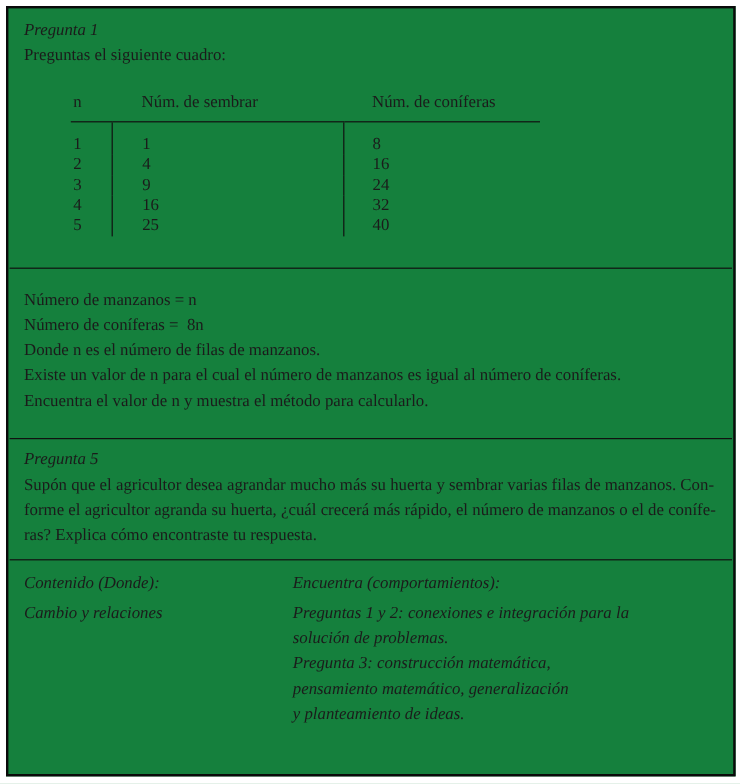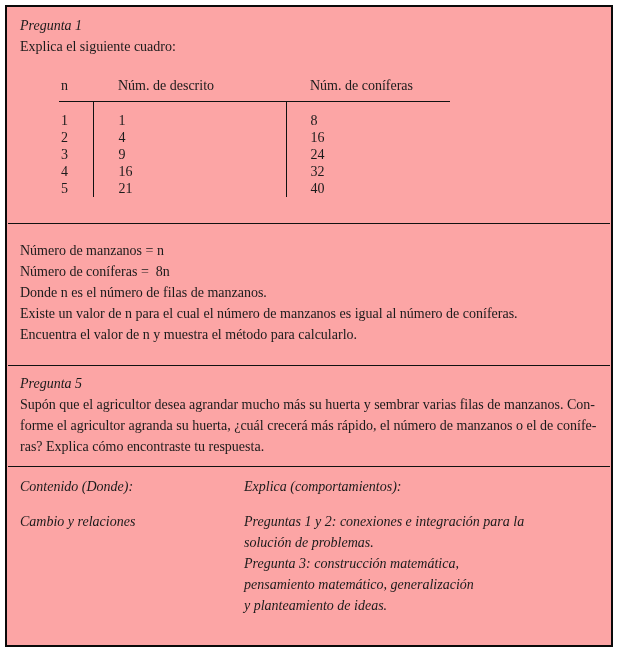--- a/index.html
+++ b/index.html
@@ -9,21 +9,21 @@
     height: 653px;
     background: #ffffff;
     font-family: "Liberation Serif", serif;
     color: #1b1b1b;
     overflow: hidden;
   }
   .frame {
     position: absolute;
     left: 5px; top: 5px; right: 4px; bottom: 6px;
     border: 2px solid #0a0a0a;
-    background: #fca5a5;
+    background: #15803d;
     box-sizing: border-box;
   }
   .content {
     font-size: 14px;
     line-height: 21px;
   }
   .sec { padding: 7px 13px 0 13px; }
   .sec-1 { padding-top: 8px; }
   .q-title { font-style: italic; }
   .para { white-space: pre-wrap; }
@@ -56,38 +56,38 @@
   .qtable tbody td:nth-child(1) { border-right: 1.5px solid #111; padding-left: 2px; }
   .qtable tbody td:nth-child(2) { border-right: 1.5px solid #111; padding-left: 25px; }
   .qtable tbody td:nth-child(3) { padding-left: 24px; }
   .qtable tbody tr:first-child td { padding-top: 10px; }
   
   .formula-block { margin-top: 9px; white-space: pre-wrap; }
   
   .footer-cols { display: flex; font-style: italic; padding-top: 9px; }
   .footer-left { width: 224px; flex: 0 0 224px; }
   .footer-right { flex: 1; }
-  .footer-value { margin-top: 14px; white-space: pre-wrap; }
+  .footer-value { margin-top: 4px; white-space: pre-wrap; }
 </style>
 </head>
 <body>
 
 <div class="screen">
   <div class="frame">
     <div class="content">
 
       <div class="sec sec-1">
         <div class="q-title">Pregunta 1</div>
-        <div>Explica el siguiente cuadro:</div>
+        <div>Preguntas el siguiente cuadro:</div>
 
         <table class="qtable">
           <thead>
             <tr>
               <th class="col-n">n</th>
-              <th class="col-m">Núm. de descrito</th>
+              <th class="col-m">Núm. de sembrar</th>
               <th class="col-c">Núm. de coníferas</th>
             </tr>
           </thead>
           <tbody>
             <tr>
               <td>1</td>
               <td>1</td>
               <td>8</td>
             </tr>
             <tr>
@@ -100,21 +100,21 @@
               <td>9</td>
               <td>24</td>
             </tr>
             <tr>
               <td>4</td>
               <td>16</td>
               <td>32</td>
             </tr>
             <tr>
               <td>5</td>
-              <td>21</td>
+              <td>25</td>
               <td>40</td>
             </tr>
           </tbody>
         </table>
       </div>
 
       <div class="rule"></div>
 
       <div class="sec">
         <div class="para formula-block">Número de manzanos = n
@@ -136,21 +136,21 @@
       </div>
 
       <div class="rule"></div>
 
       <div class="sec footer-cols">
         <div class="footer-left">
           <div>Contenido (Donde):</div>
           <div class="footer-value">Cambio y relaciones</div>
         </div>
         <div class="footer-right">
-          <div>Explica (comportamientos):</div>
+          <div>Encuentra (comportamientos):</div>
           <div class="footer-value">Preguntas 1 y 2: conexiones e integración para la
 solución de problemas.
 Pregunta 3: construcción matemática,
 pensamiento matemático, generalización
 y planteamiento de ideas.</div>
         </div>
       </div>
 
     </div>
   </div>

